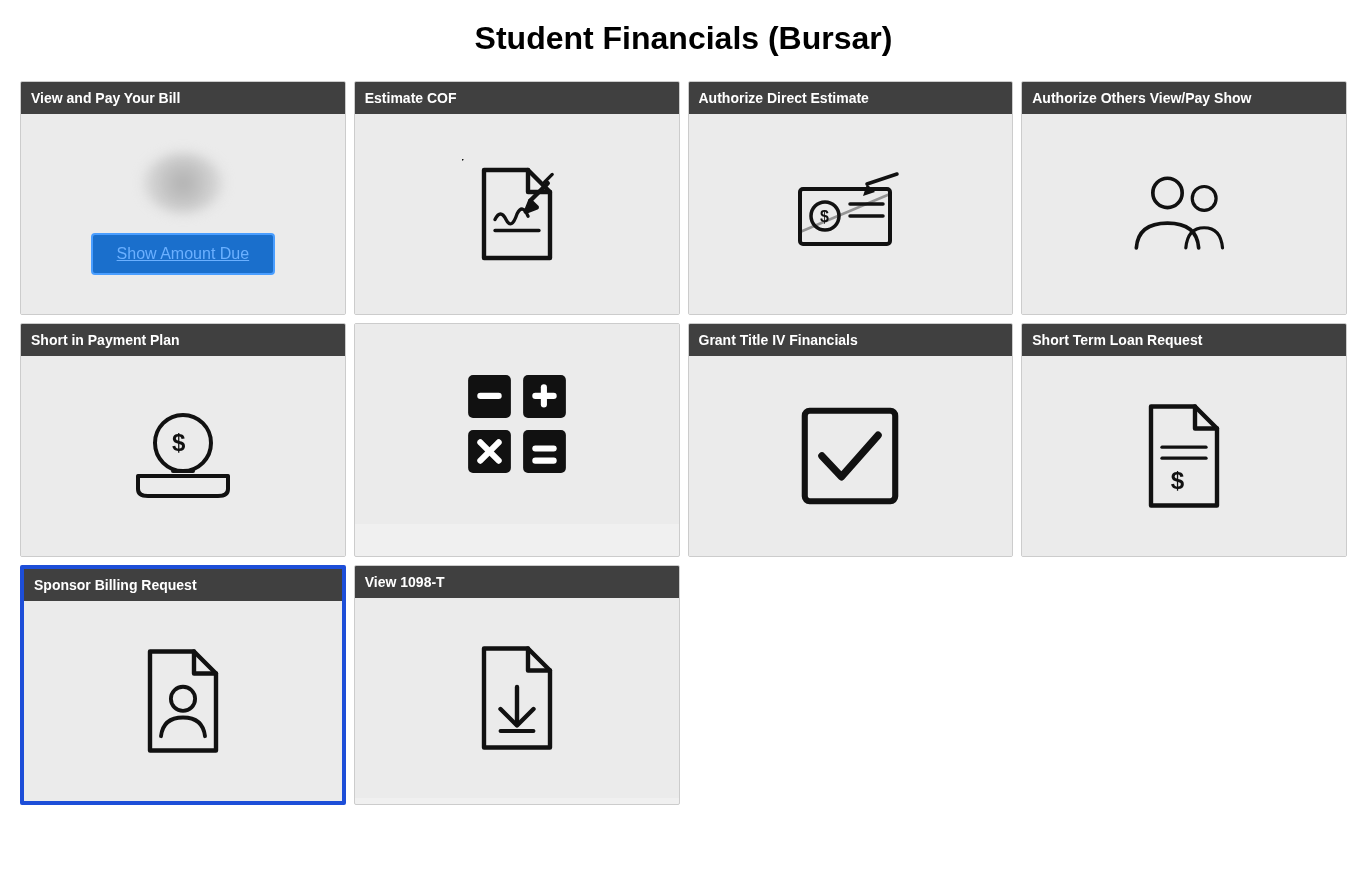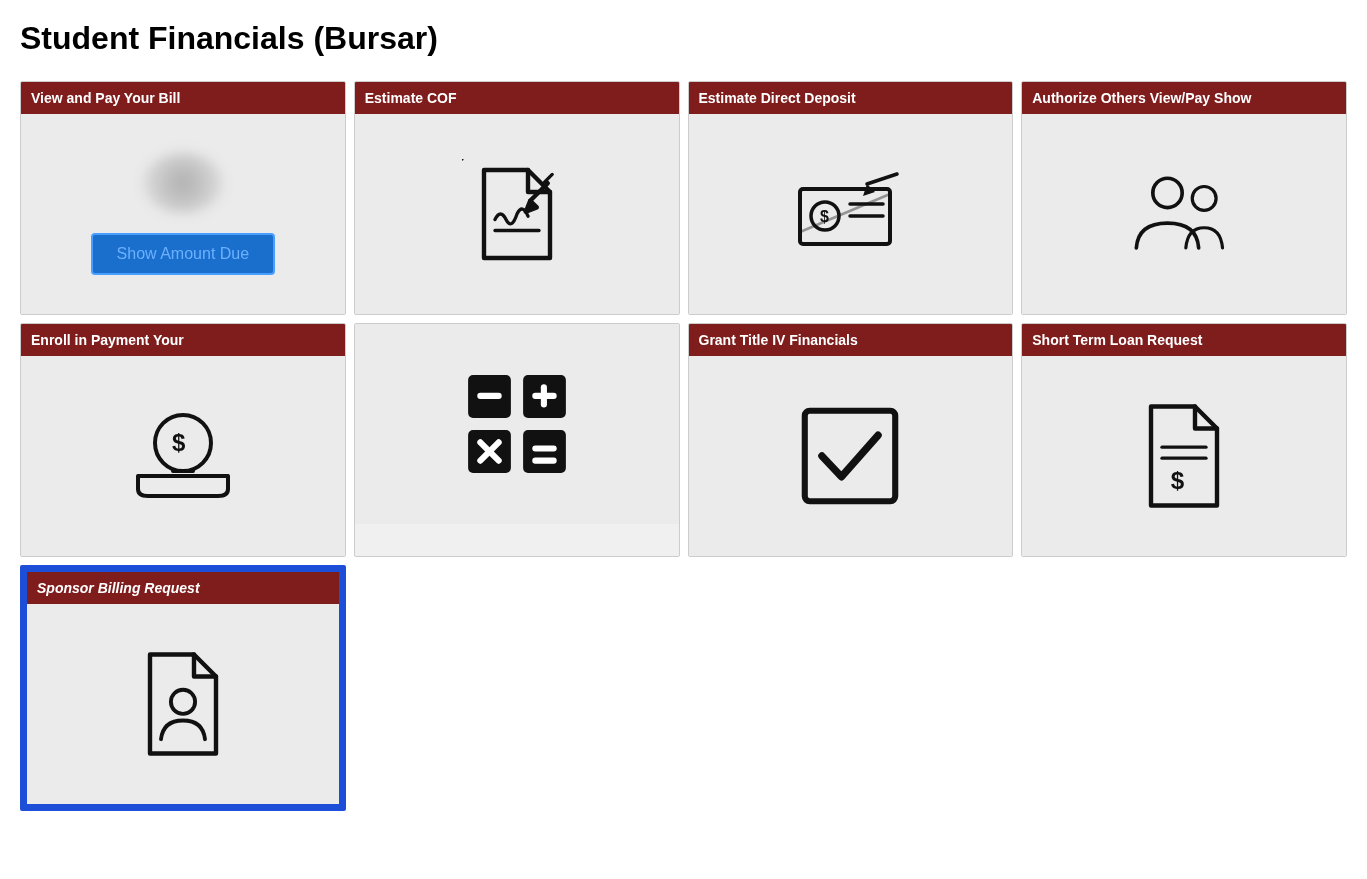--- a/index.html
+++ b/index.html
@@ -2,45 +2,45 @@
 <html><head>
   <meta charset="utf-8">
   <style>
     * { box-sizing: border-box; margin: 0; padding: 0; }
     body {
       background: #fff;
       font-family: Arial, sans-serif;
       padding: 20px;
     }
     .page-title {
+      text-align: center;
       font-size: 32px;
       font-weight: bold;
       margin-bottom: 24px;
       color: #000;
     }
     .grid {
       display: grid;
       grid-template-columns: repeat(4, 1fr);
       gap: 8px;
       max-width: 1340px;
       margin: 0 auto;
     }
     .card {
       background: #f0f0f0;
       border: 1px solid #ccc;
       border-radius: 2px;
       overflow: hidden;
       cursor: pointer;
     }
     .card.highlighted {
-      border: 7px solid #1d4ed8;
-      font-style: italic;
+      border: 4px solid #1d4ed8;
     }
     .card-header {
-      background: #7f1d1d;
+      background: #404040;
       color: #fff;
       font-size: 14px;
       font-weight: bold;
       padding: 8px 10px;
     }
     .card-body {
       display: flex;
       align-items: center;
       justify-content: center;
       min-height: 200px;
@@ -70,20 +70,21 @@
       margin-bottom: 8px;
     }
     .show-amount-btn {
       background: #1a6fcc;
       color: #4a9eff;
       border: 2px solid #4a9eff;
       border-radius: 4px;
       padding: 10px 24px;
       font-size: 16px;
       cursor: pointer;
+      text-decoration: underline;
       color: #6bb0ff;
       font-weight: normal;
     }
   </style>
 </head>
 <body>
 
 <h1 class="page-title">Student Financials (Bursar)</h1>
 
 <div class="grid">
@@ -112,21 +113,21 @@
           <line x1="62" y1="38" x2="78" y2="22" stroke="#111" stroke-width="4"></line>
           <polygon points="62,38 58,48 68,44" fill="#111"></polygon>
           <line x1="76,20" x2="82,16" stroke="#111" stroke-width="3"></line>
           <path d="M75 21 L82 14" stroke="#111" stroke-width="3"></path>
         </svg>
       </div>
     </div>
   </div>
 
   <div class="card">
-    <div class="card-header">Estimate Direct Deposit</div>
+    <div class="card-header">Authorize Direct Estimate</div>
     <div class="card-body">
       <div class="card-icon">
         <svg viewBox="0 0 110 80" fill="none" stroke="#111" stroke-width="4" stroke-linecap="round" stroke-linejoin="round">
 
           <rect x="5" y="15" width="90" height="55" rx="3" stroke="#111" stroke-width="4" fill="none"></rect>
 
           <circle cx="30" cy="42" r="14" stroke="#111" stroke-width="3.5" fill="none"></circle>
           <text x="25" y="48" font-size="16" fill="#111" stroke="none" font-weight="bold">$</text>
 
           <line x1="55" y1="30" x2="88" y2="30" stroke="#111" stroke-width="3.5"></line>
@@ -151,21 +152,21 @@
           <path d="M8 82 Q10 55 42 55 Q74 55 76 82" fill="none" stroke="#111" stroke-width="4"></path>
 
           <circle cx="82" cy="28" r="13" fill="none" stroke="#111" stroke-width="3.5"></circle>
           <path d="M62 82 Q64 60 82 60 Q100 60 102 82" fill="none" stroke="#111" stroke-width="3.5"></path>
         </svg>
       </div>
     </div>
   </div>
 
   <div class="card">
-    <div class="card-header">Enroll in Payment Your</div>
+    <div class="card-header">Short in Payment Plan</div>
     <div class="card-body">
       <div class="card-icon">
         <svg viewBox="0 0 110 90" fill="none" stroke="#111" stroke-width="4" stroke-linecap="round" stroke-linejoin="round">
 
           <circle cx="55" cy="32" r="28" fill="none" stroke="#111" stroke-width="4"></circle>
           <text x="44" y="40" font-size="24" fill="#111" stroke="none" font-weight="bold">$</text>
 
           <path d="M10 65 L10 78 Q10 85 20 85 L90 85 Q100 85 100 78 L100 65 Z" fill="none" stroke="#111" stroke-width="4"></path>
           <line x1="10" y1="65" x2="100" y2="65" stroke="#111" stroke-width="3"></line>
 
@@ -237,14 +238,30 @@
           <path d="M50 5 L50 25 L70 25" fill="none" stroke="#111" stroke-width="4"></path>
 
           <circle cx="40" cy="48" r="11" fill="none" stroke="#111" stroke-width="3.5"></circle>
 
           <path d="M20 82 Q22 65 40 65 Q58 65 60 82" fill="none" stroke="#111" stroke-width="3.5"></path>
         </svg>
       </div>
     </div>
   </div>
 
+  <div class="card">
+    <div class="card-header">View 1098-T</div>
+    <div class="card-body">
+      <div class="card-icon">
+        <svg viewBox="0 0 80 100" fill="none" stroke="#111" stroke-width="4" stroke-linecap="round" stroke-linejoin="round">
+          <path d="M10 5 L50 5 L70 25 L70 95 L10 95 Z" fill="none" stroke="#111" stroke-width="4"></path>
+          <path d="M50 5 L50 25 L70 25" fill="none" stroke="#111" stroke-width="4"></path>
+
+          <line x1="40" y1="40" x2="40" y2="72" stroke="#111" stroke-width="4"></line>
+          <polyline points="25,60 40,75 55,60" fill="none" stroke="#111" stroke-width="4"></polyline>
+
+          <line x1="25" y1="80" x2="55" y2="80" stroke="#111" stroke-width="3.5"></line>
+        </svg>
+      </div>
+    </div>
+  </div>
 
 </div>
 
 </body></html>

